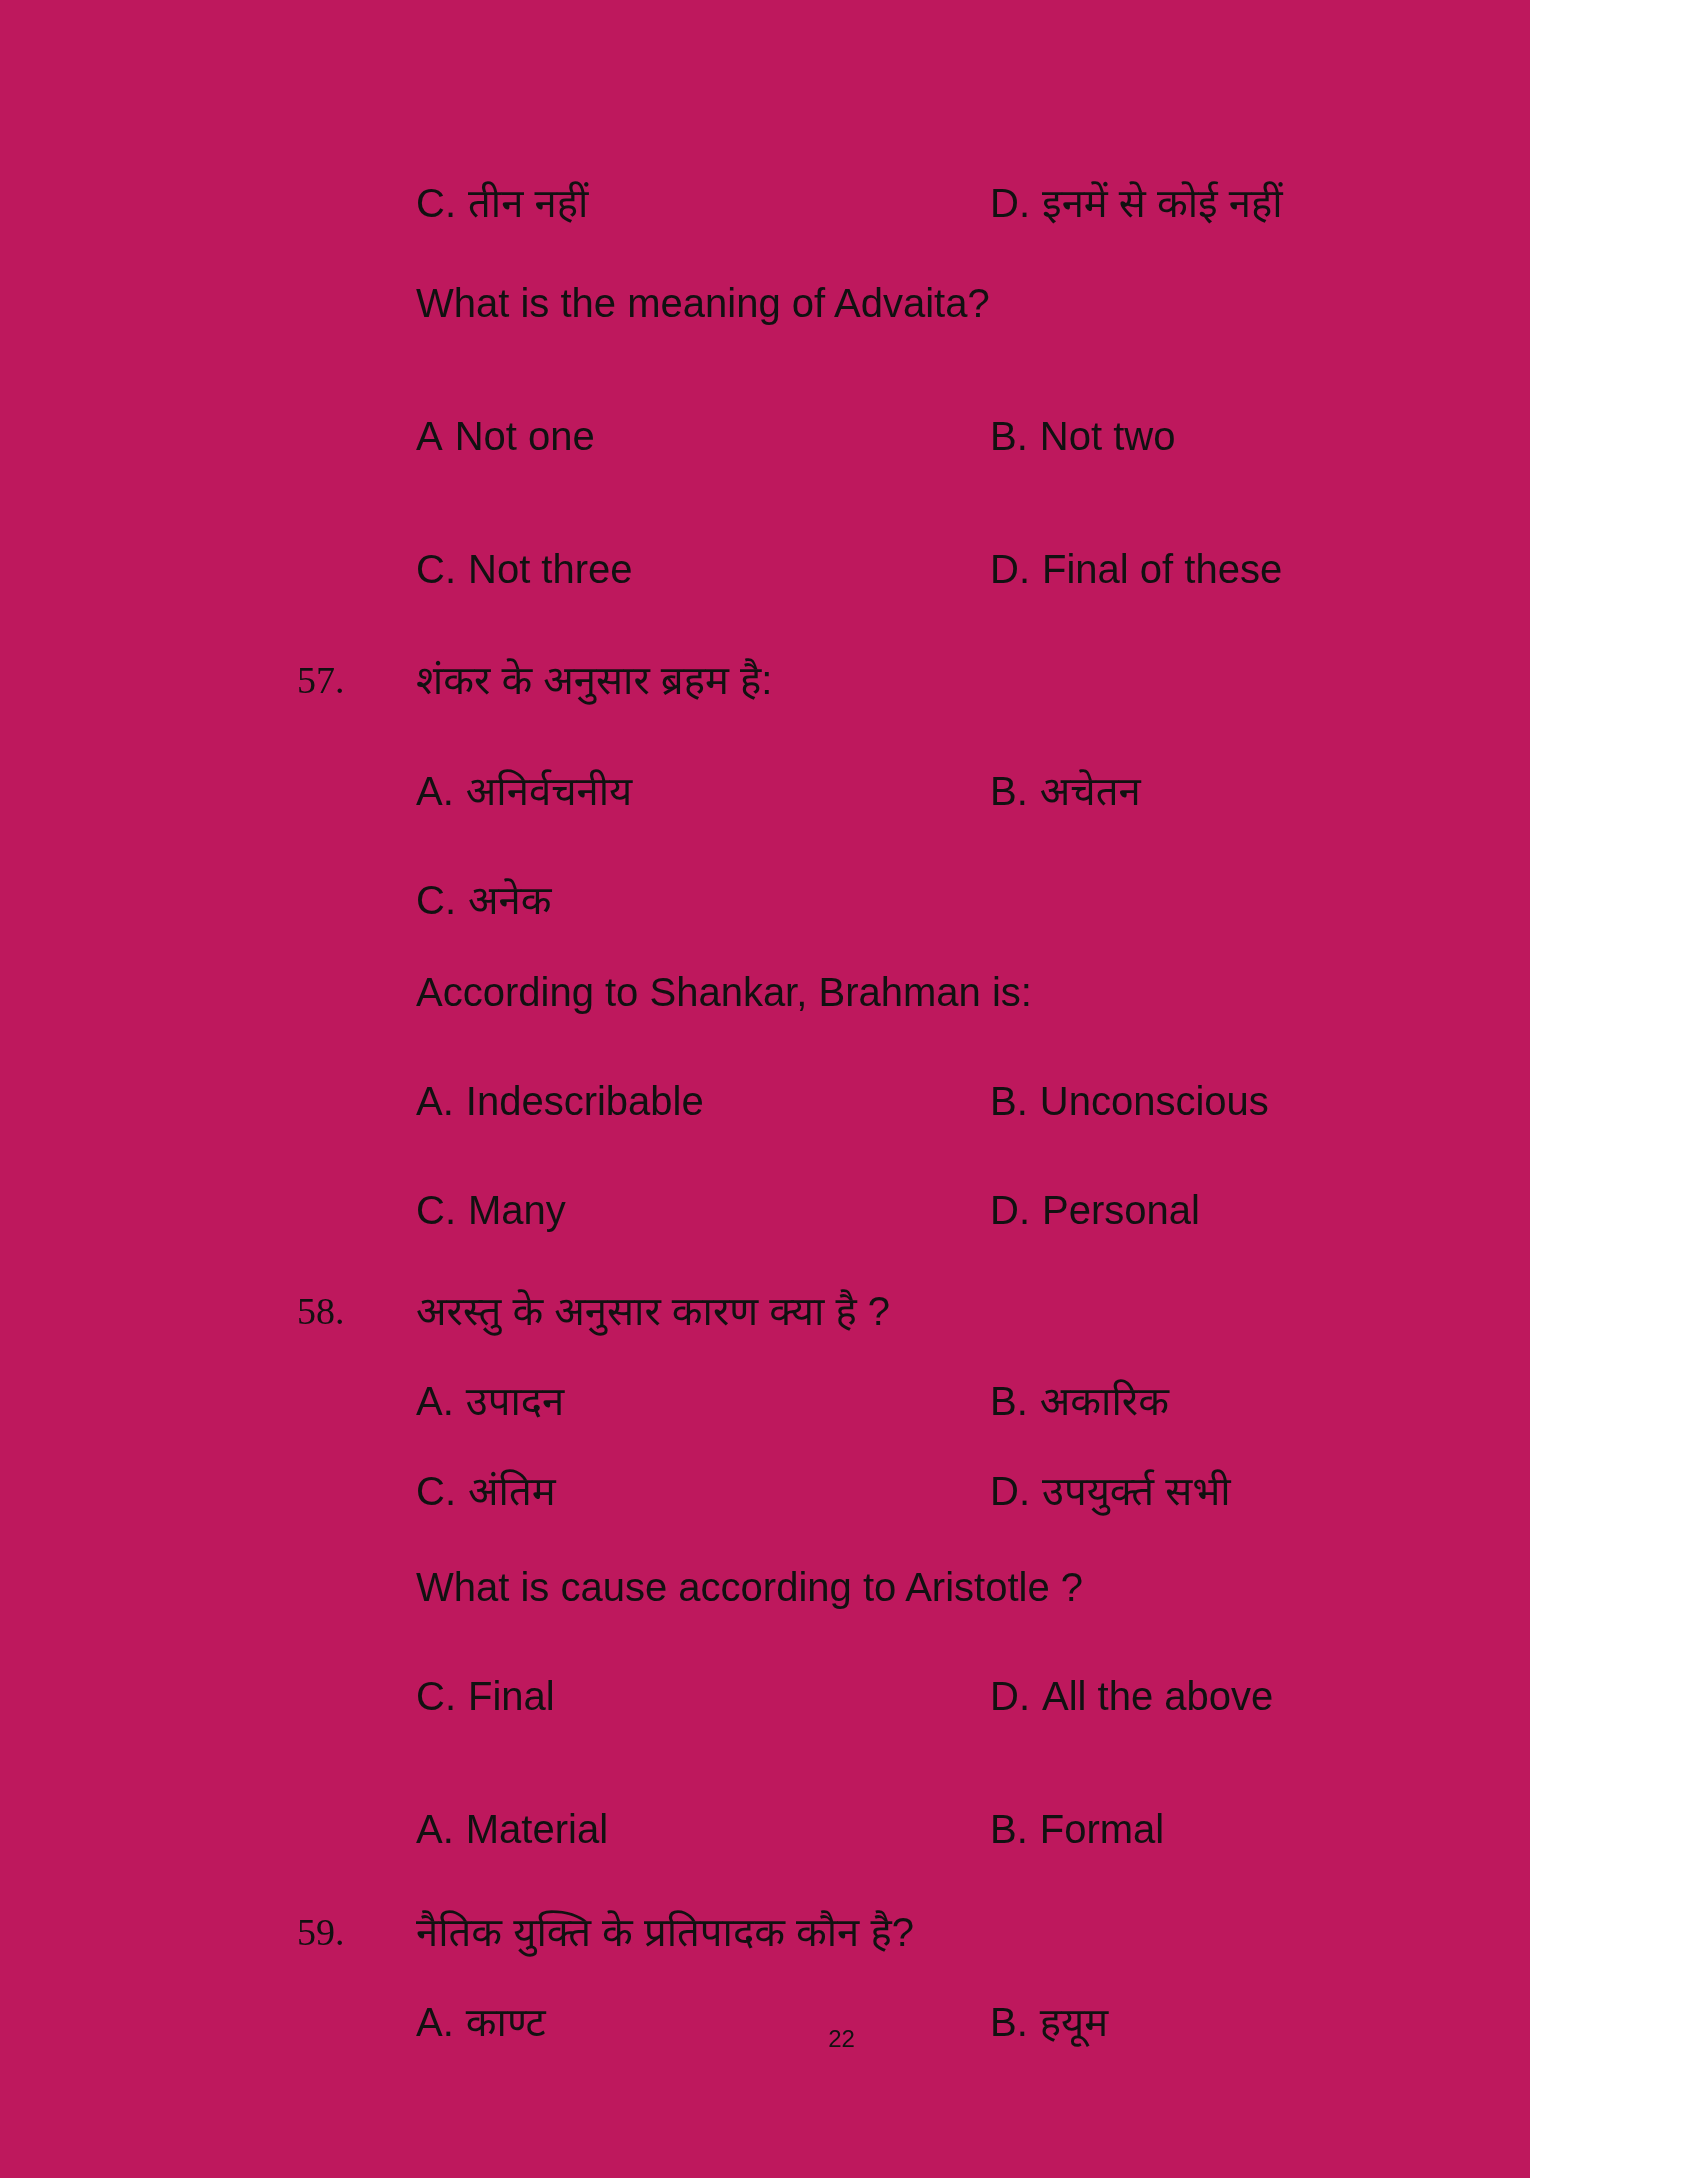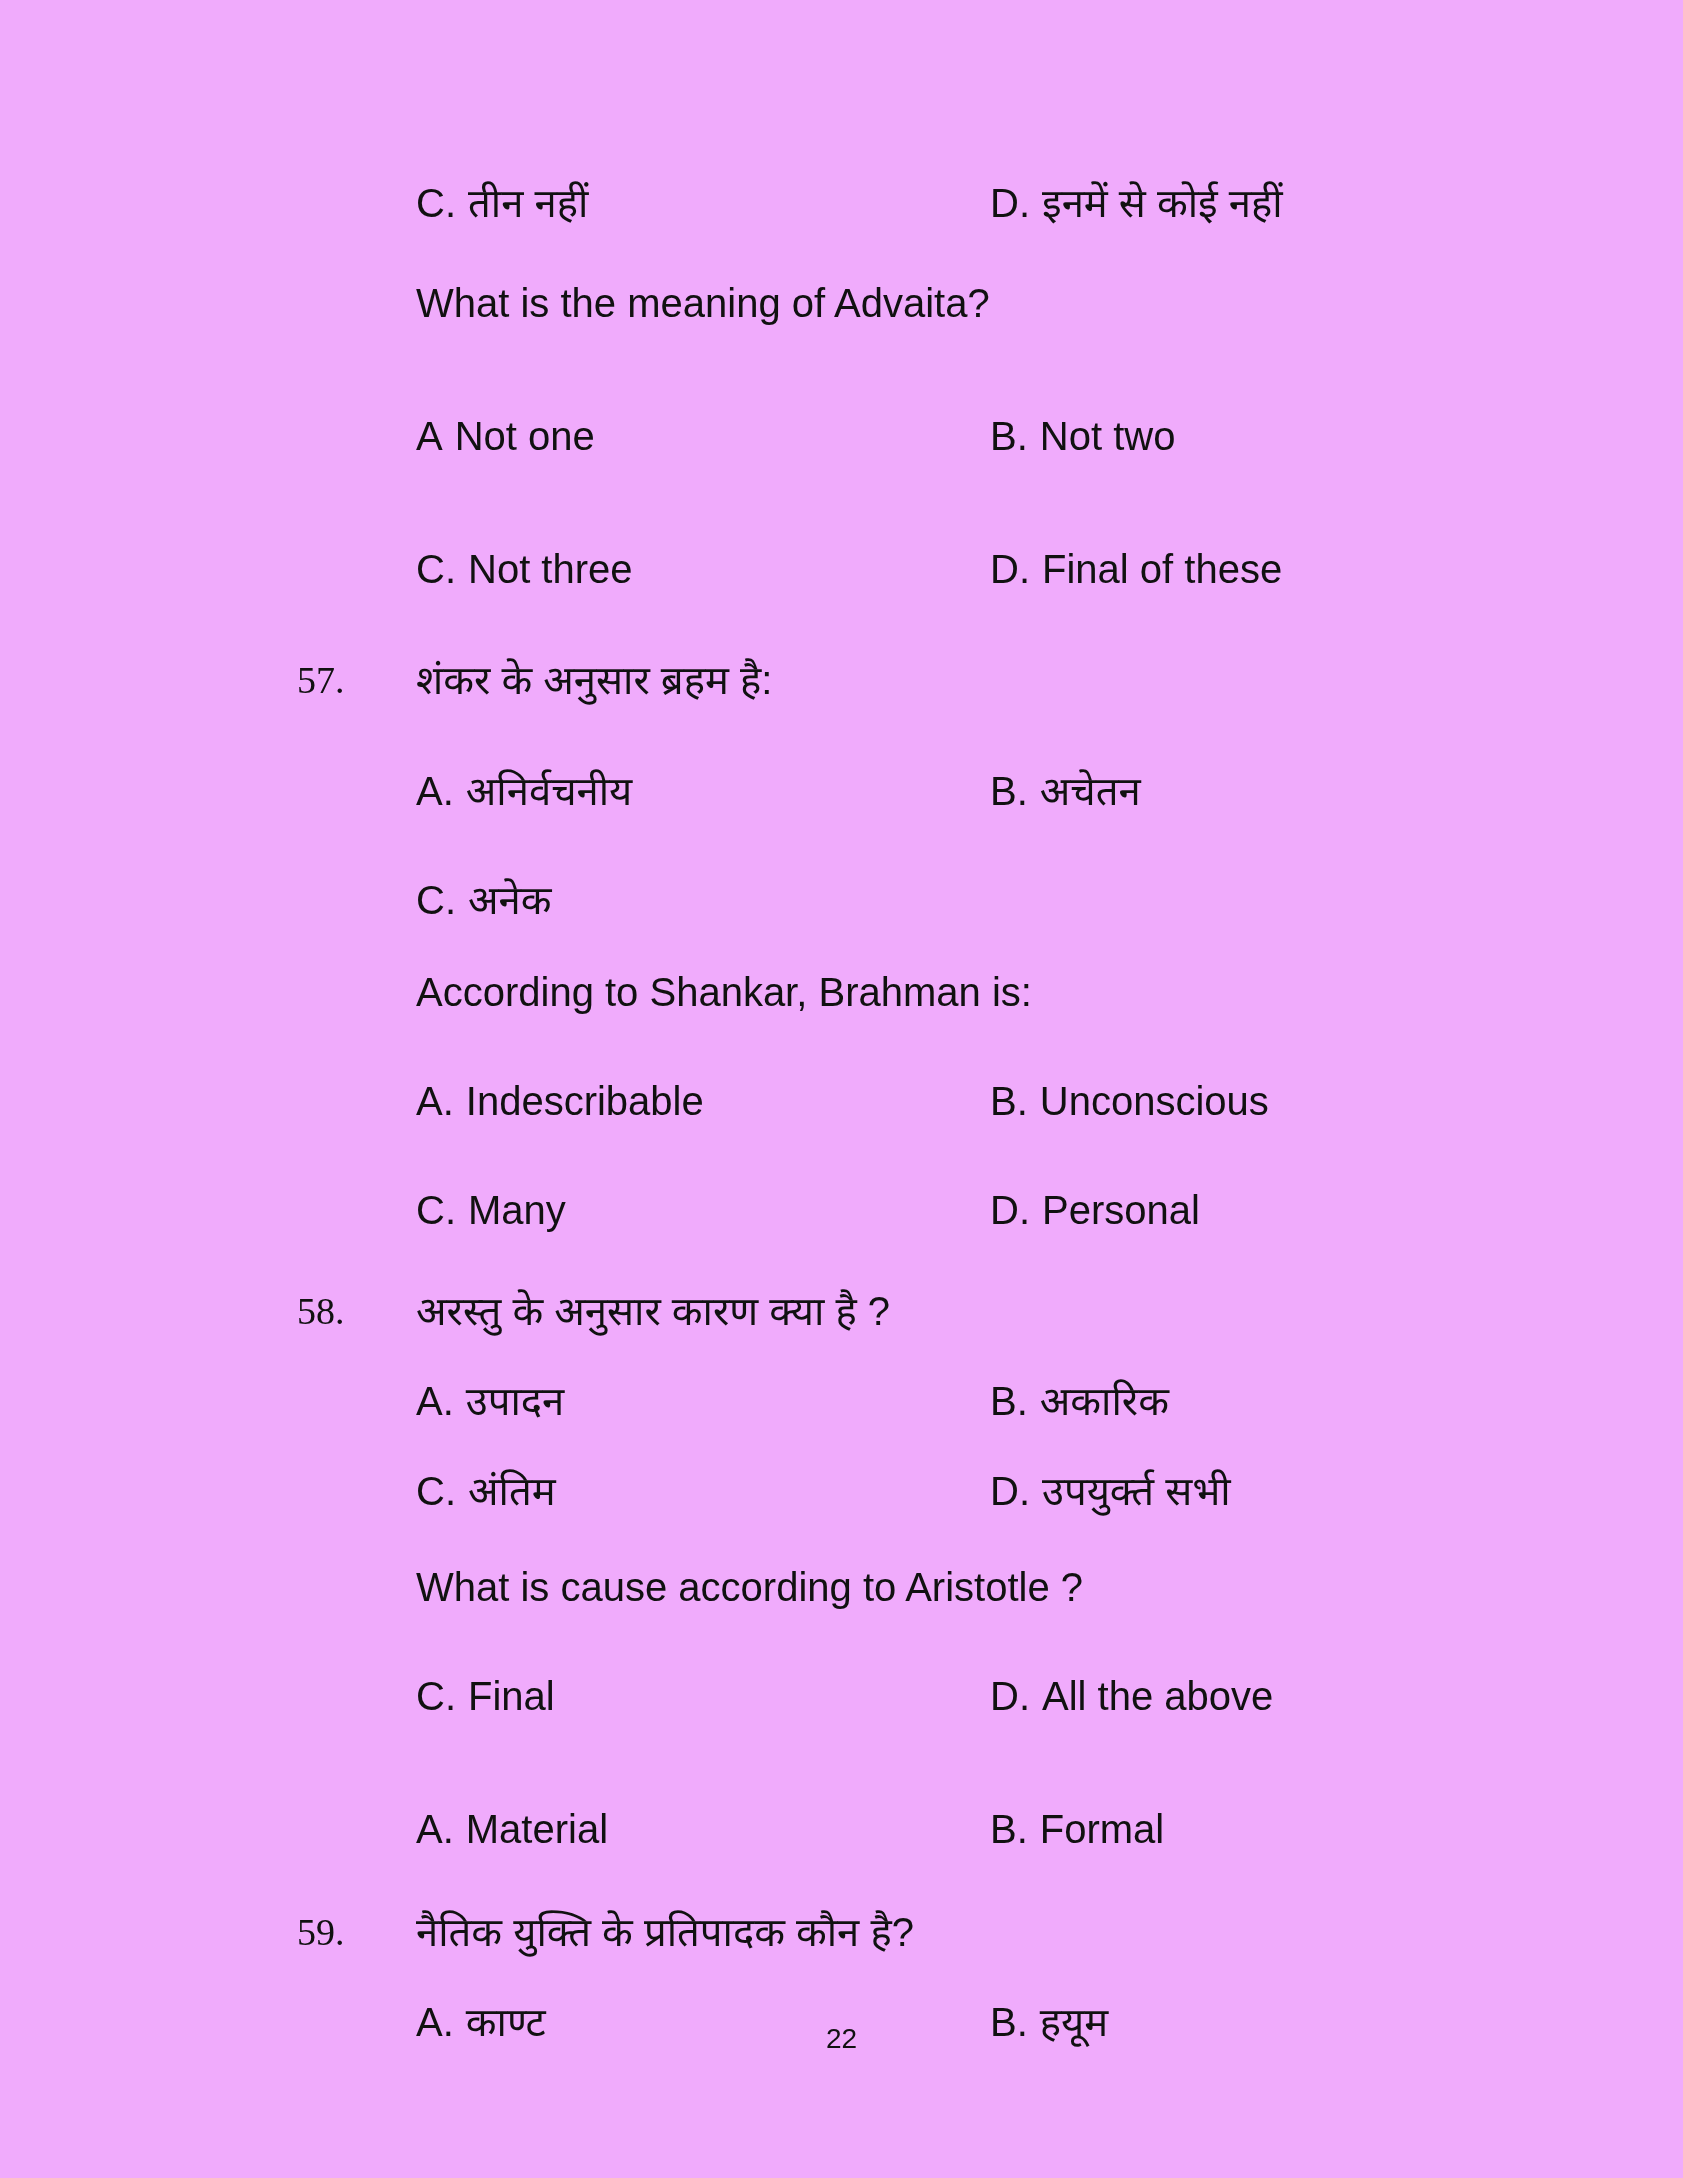--- a/index.html
+++ b/index.html
@@ -10,23 +10,23 @@
   body {
     width: 1683px;
     height: 2178px;
     position: relative;
     font-family: "Liberation Sans", sans-serif;
     color: #111111;
     overflow: hidden;
   }
   .page {
     position: relative;
-    width: 1683px;
+    width: 1530px;
     height: 2178px;
-    background: #f0abfc;
+    background: #be185d;
     box-sizing: border-box;
     padding: 178px 119px 0 297px;
     font-size: 40px;
     line-height: 50px;
   }
   
   .indent { margin-left: 119px; }
 
   
   .opt-row {
@@ -55,21 +55,21 @@
   .mt-58 { margin-top: 83px; }
   .mt-60 { margin-top: 59px; }
   .mt-62 { margin-top: 61px; }
 
   .footer {
     position: absolute;
     top: 2022px;
     left: 0;
     width: 1683px;
     text-align: center;
-    font-size: 28px;
+    font-size: 24px;
     line-height: 34px;
     color: #111111;
   }
 </style>
 </head>
 <body>
 
 <div class="page">
 
   <div class="opt-row indent">

